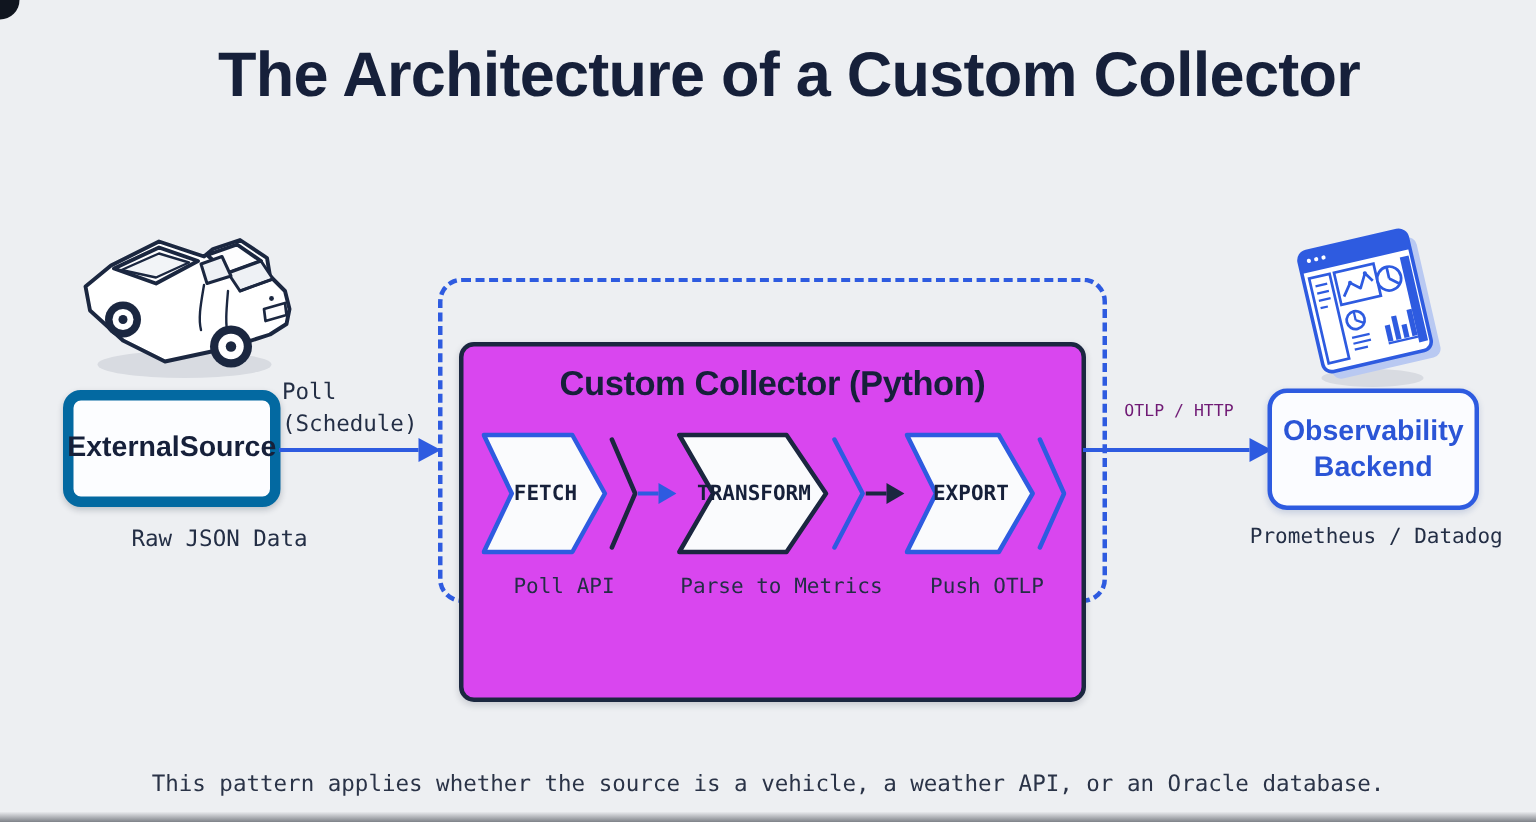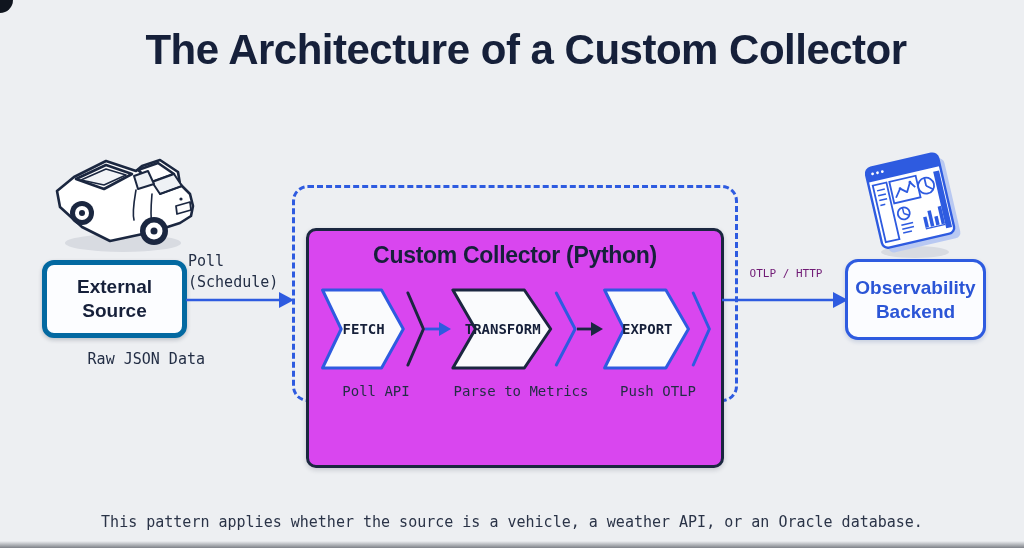--- a/index.html
+++ b/index.html
@@ -15,22 +15,22 @@
     background:#10151f;border-bottom-right-radius:14px;}
   .bottom-shade{position:absolute;left:0;right:0;bottom:0;height:7px;
     background:linear-gradient(rgba(16,21,31,0),rgba(16,21,31,.5));}
 
   .title{position:absolute;top:26px;left:0;right:0;margin:0;text-align:center;
     font-size:42px;font-weight:800;letter-spacing:-.5px;color:#16203a;padding-left:28px;}
 
   
   .truck{position:absolute;left:48px;top:144px;width:150px;height:115px;}
   .src-box{position:absolute;left:42px;top:260px;width:145px;height:78px;
-    background:#fcfdff;border:5px solid #0369a1;border-radius:12px;
-    display:flex;flex-direction:column;align-items:center;justify-content:center;
+    background:#fcfdff;border:7px solid #0369a1;border-radius:12px;
+    display:flex;flex-direction:row;align-items:center;justify-content:center;
     font-size:19px;line-height:24px;font-weight:800;color:#16203a;
     box-shadow:0 2px 4px rgba(20,30,50,.22);box-sizing:border-box;}
   .src-sub{position:absolute;left:25px;top:350px;width:180px;text-align:right;
     font-size:15px;color:#232e45;white-space:nowrap;}
 
   .poll-label{position:absolute;left:188px;top:251px;width:104px;text-align:left;
     font-size:15px;line-height:21px;color:#232e45;white-space:nowrap;}
 
   
   .dashed-box{position:absolute;left:292px;top:185px;width:446px;height:217px;
@@ -209,17 +209,18 @@
         </g>
         <line x1="56" y1="88" x2="76" y2="88" stroke="#2e5be0" stroke-width="1.5"></line>
       </g>
     </svg>
   </div>
 
   <div class="backend-box">
     <span>Observability</span>
     <span>Backend</span>
   </div>
+  <div class="backend-sub mono">Prometheus / Datadog</div>
 
   <div class="caption mono">This pattern applies whether the source is a vehicle, a weather API, or an Oracle database.</div>
 
   <div class="bottom-shade"></div>
 </div>
 
 </body></html>

